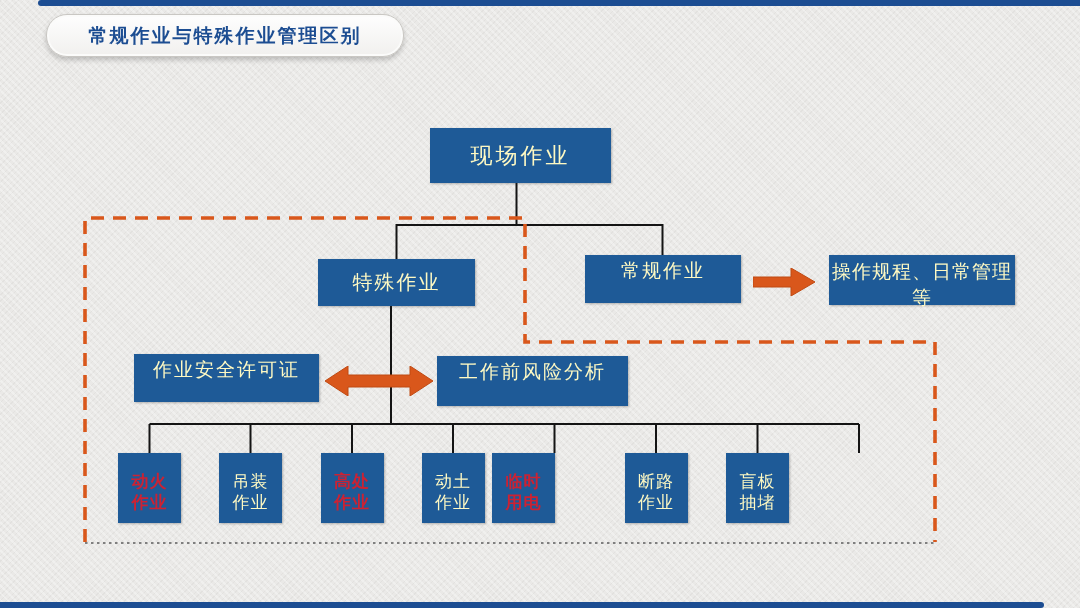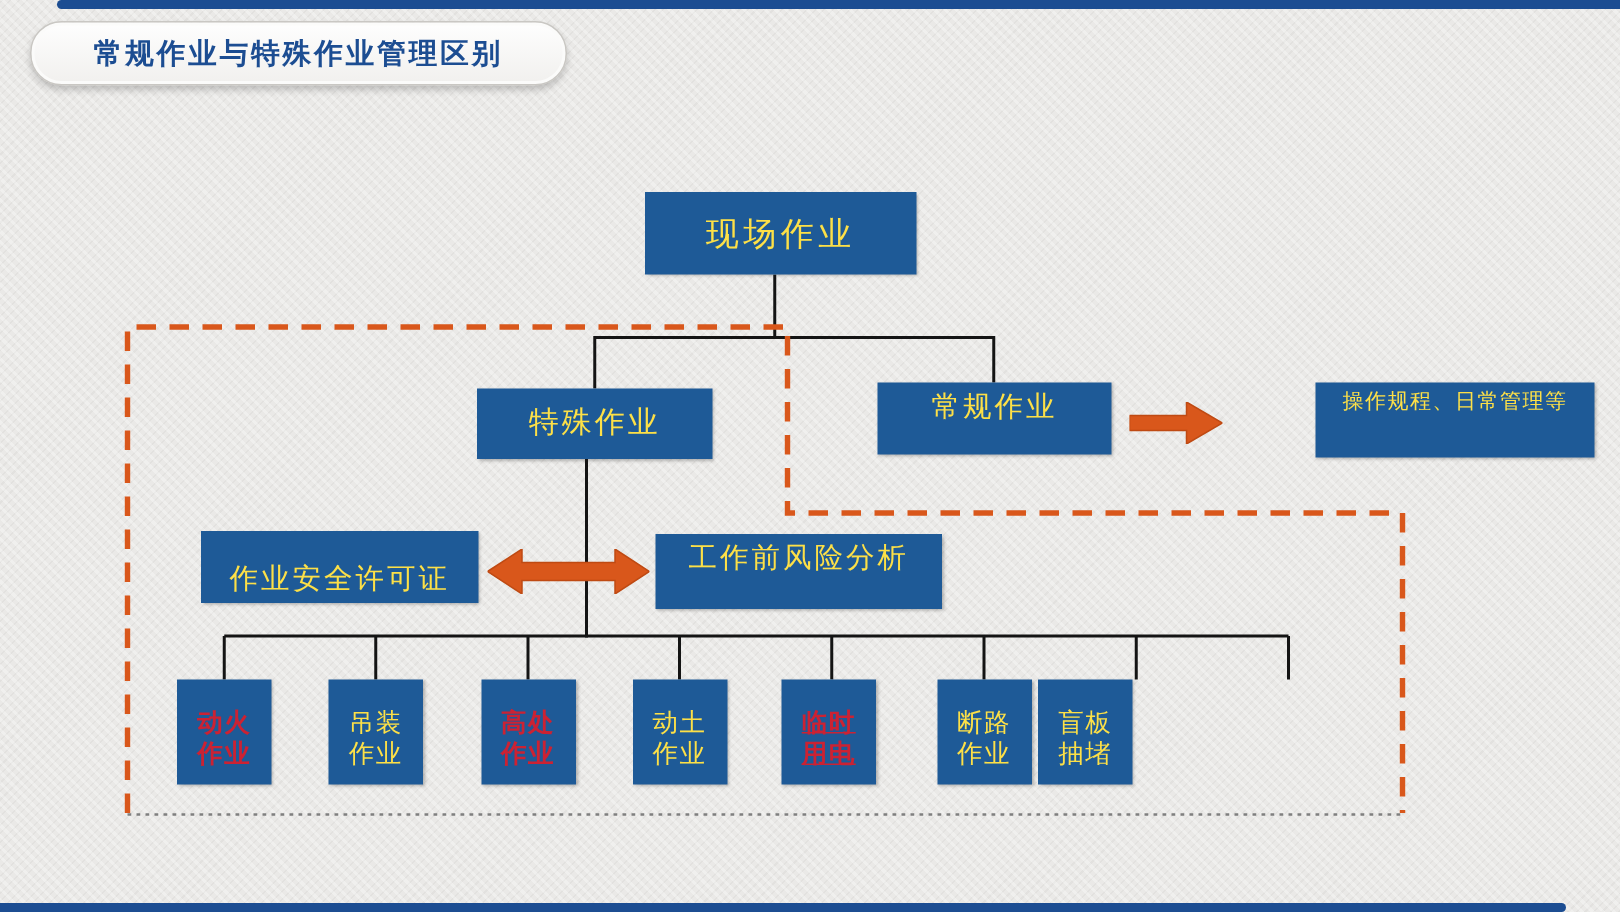--- a/index.html
+++ b/index.html
@@ -15,52 +15,52 @@
     background-color:var(--background,#eae9e7);
     background-image:
       repeating-linear-gradient(45deg, rgba(255,255,255,.30) 0 2px, rgba(0,0,0,0) 2px 5px),
       repeating-linear-gradient(-45deg, rgba(160,158,154,.10) 0 1px, rgba(0,0,0,0) 1px 4px);
   }
   .edge-bar{position:absolute;height:6px;background:var(--title-blue,#1e4f8f);z-index:1;}
   #top-bar{top:0;left:38px;right:0;border-radius:3px 0 0 3px;}
   #bottom-bar{bottom:0;left:0;width:1044px;border-radius:0 3px 3px 0;}
 
   #title-pill{
-    position:absolute;left:20px;top:14px;width:356px;height:41px;
+    position:absolute;left:46px;top:14px;width:356px;height:41px;
     background:linear-gradient(#fefefe,#f1f0ee);
     border:1px solid #c9c7c3;
     border-radius:21px;
     box-shadow:0 3px 5px rgba(0,0,0,.20), inset 0 0 0 2px #fbfbfa;
     display:flex;align-items:center;justify-content:center;
     z-index:4;
   }
   #title-pill .title-text{
     color:var(--title-blue,#1c4d92);
     font-size:19px;font-weight:bold;letter-spacing:2px;
   }
 
   svg.overlay{position:absolute;left:0;top:0;z-index:1;}
   .black-line{stroke:var(--line-black,#141414);stroke-width:2;fill:none;}
   .orange-dash{stroke:var(--accent-orange,#d9571b);stroke-width:3.6;fill:none;stroke-dasharray:13 9;}
   .gray-dots{stroke:var(--dotted-gray,#7f7f7f);stroke-width:1.8;fill:none;stroke-dasharray:2.5 3.5;}
 
   .box{
     position:absolute;
     background:var(--box-blue,#1e5a97);
-    color:#fde047;
+    color:#fef9c3;
     text-align:center;
     box-shadow:1px 1px 2px rgba(40,40,40,.30);
     z-index:2;
     box-sizing:border-box;
   }
   #root-box{left:430px;top:128px;width:181px;height:55px;font-size:22px;line-height:55px;letter-spacing:3px;}
   #special-box{left:318px;top:259px;width:157px;height:47px;font-size:20px;line-height:47px;letter-spacing:2px;}
   #regular-box{left:585px;top:255px;width:156px;height:48px;font-size:19px;padding-top:3px;letter-spacing:2px;text-align:center;}
-  #target-box{left:829px;top:255px;width:186px;height:50px;font-size:14px;padding-top:4px;letter-spacing:1px;margin-left:48px;}
-  #permit-box{left:134px;top:354px;width:185px;height:48px;font-size:19px;padding-top:19px;letter-spacing:2px;}
+  #target-box{left:829px;top:255px;width:186px;height:50px;font-size:19px;padding-top:4px;letter-spacing:1px;}
+  #permit-box{left:134px;top:354px;width:185px;height:48px;font-size:19px;padding-top:3px;letter-spacing:2px;}
   #risk-box{left:437px;top:356px;width:191px;height:50px;font-size:19px;padding-top:3px;letter-spacing:2px;}
 
   .job-box{
     top:453px;width:63px;height:70px;
     font-size:17px;line-height:21px;padding-top:18px;letter-spacing:1px;
   }
   .job-box span{display:block;}
   .job-box.red{color:var(--highlight-red,#cc2233);font-weight:bold;}
 
   .flow-arrow{position:absolute;z-index:3;}
@@ -113,26 +113,26 @@
     <span>作业</span>
   </div>
   <div class="box job-box red" style="left:320.5px;">
     <span>高处</span>
     <span>作业</span>
   </div>
   <div class="box job-box" style="left:421.5px;text-align:center;">
     <span>动土</span>
     <span>作业</span>
   </div>
-  <div class="box job-box red" style="left:521px;text-decoration:underline;">
+  <div class="box job-box red" style="left:492px;">
     <span>临时</span>
     <span>用电</span>
   </div>
   <div class="box job-box" style="left:624.5px;">
     <span>断路</span>
     <span>作业</span>
   </div>
-  <div class="box job-box" style="left:692px;">
+  <div class="box job-box" style="left:726px;">
     <span>盲板</span>
     <span>抽堵</span>
   </div>
 
 </div>
 
 </body></html>

